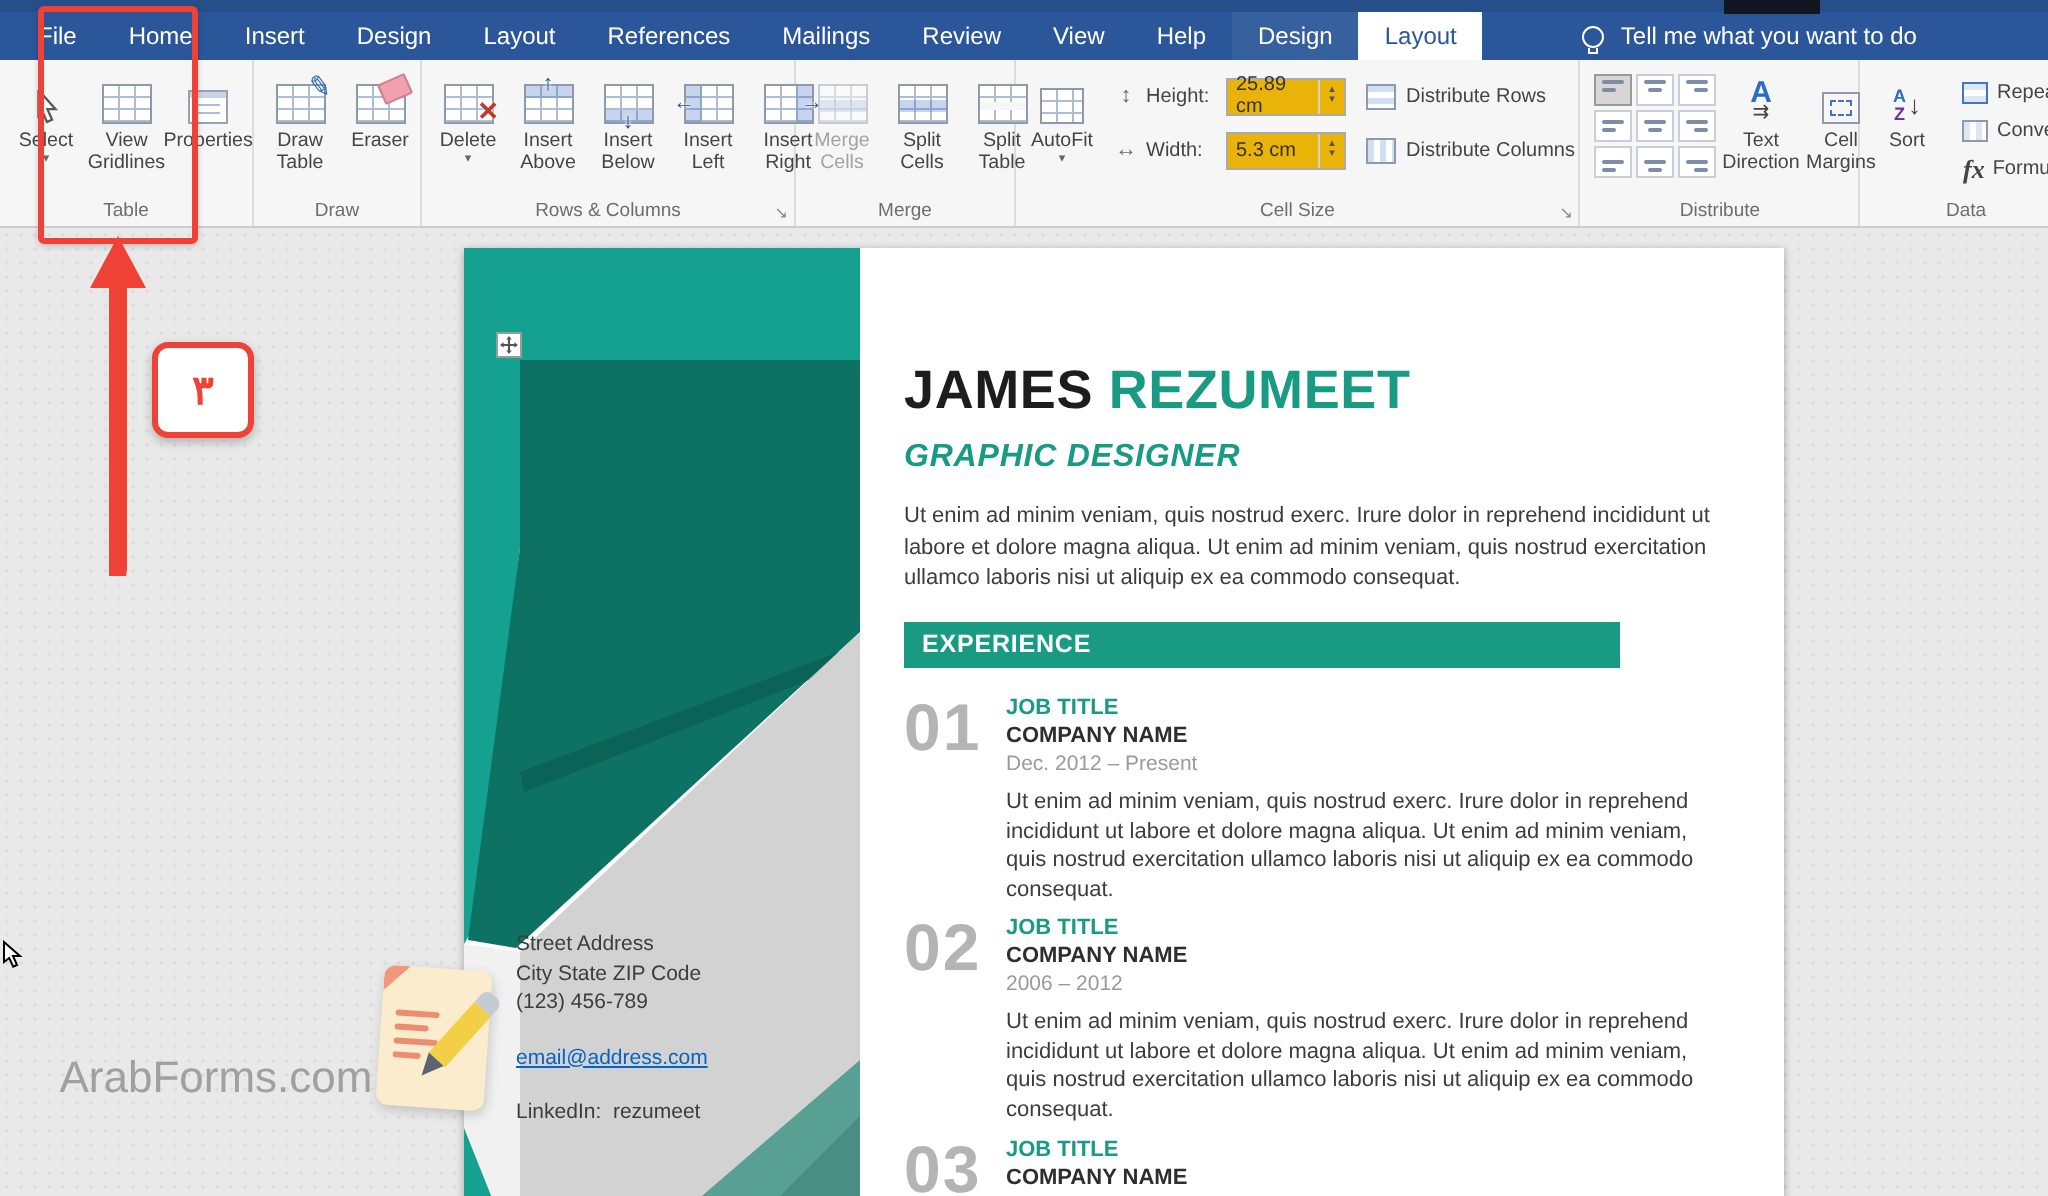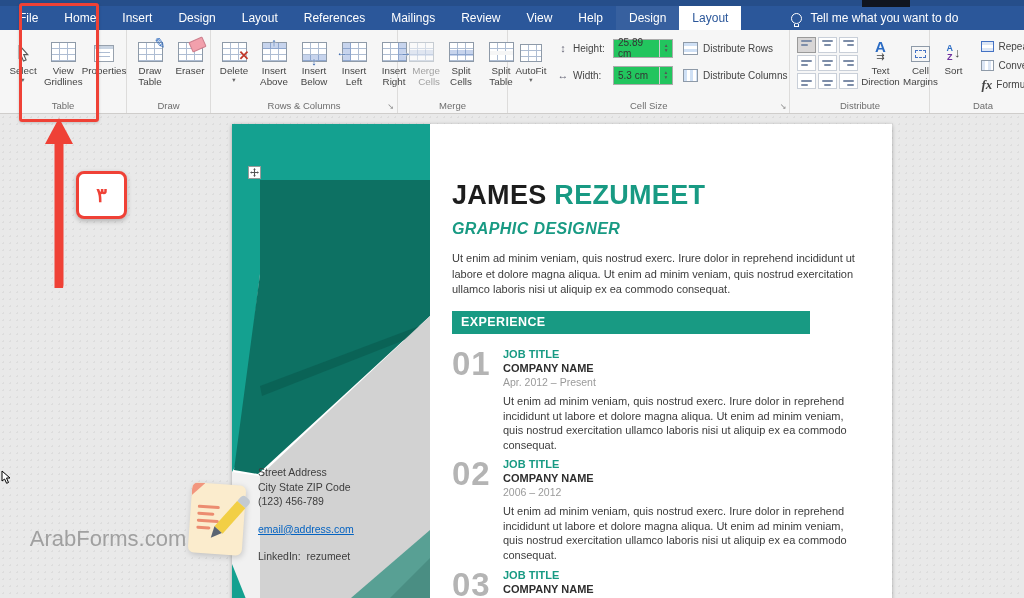--- a/index.html
+++ b/index.html
@@ -21,21 +21,21 @@
   .ribbon{position:absolute;left:0;top:30px;width:1024px;height:83px;background:#f6f6f6;border-bottom:1px solid #cfcdcb;display:flex;}
   .group{position:relative;height:100%;border-right:1px solid #dddcdb;box-sizing:border-box;}
   .grp-body{display:flex;align-items:flex-start;padding:2px 2px 0 3px;}
   .grp-label{position:absolute;left:0;right:0;bottom:2px;text-align:center;font-size:9.5px;color:#6d6d6d;}
   .launcher{position:absolute;right:3px;bottom:2px;font-size:8px;color:#8a8a8a;line-height:8px;cursor:pointer;}
   .g-table{width:127px}.g-draw{width:84px}.g-rc{width:187px}.g-merge{width:110px}.g-cs{width:287px}.g-align{width:140px}.g-data{flex:1;border-right:none;}
   .bigbtn{min-width:38px;display:flex;flex-direction:column;align-items:center;padding:3px 1px 0;font-size:9.8px;line-height:1.14;color:#454545;text-align:center;cursor:pointer;}
   .bigbtn .ic{height:27px;display:flex;align-items:flex-end;justify-content:center;}
   .bigbtn .lbl{margin-top:3px;max-width:44px;}
   .drop{font-size:6.5px;color:#666;margin-top:1px;line-height:6px;}
-  .disabled{color:#a3a3a3;text-align:right;}
+  .disabled{color:#a3a3a3;}
   .disabled .tico{opacity:.45;}
 
   
   .tico{position:relative;width:25px;height:20px;background:#fff;border:1px solid #8e9aa8;box-sizing:border-box;
     background-image:repeating-linear-gradient(to right,transparent 0 7px,#aebdd3 7px 8px),
                      repeating-linear-gradient(to bottom,transparent 0 5px,#aebdd3 5px 6px);}
   .tico.sm{width:22px;height:18px;}
   .hl-top{position:absolute;left:0;top:0;right:0;height:6px;background:rgba(68,114,196,.30);}
   .hl-bottom{position:absolute;left:0;bottom:0;right:0;height:6px;background:rgba(68,114,196,.30);}
   .hl-left{position:absolute;left:0;top:0;bottom:0;width:8px;background:rgba(68,114,196,.30);}
@@ -54,21 +54,21 @@
   .prico:before{content:"";position:absolute;top:0;left:0;right:0;height:3px;background:#c9d4e2;}
   .prico:after{content:"";position:absolute;left:3px;right:3px;top:6px;height:8px;
     background:repeating-linear-gradient(to bottom,#aebdd3 0 1px,transparent 1px 4px);}
   .selico{display:block;}
 
   
   .fields{display:flex;flex-direction:column;margin-left:6px;}
   .frow{display:flex;align-items:center;gap:4px;height:22px;margin-top:5px;font-size:10px;color:#444;}
   .fico{font-size:11px;color:#667;width:12px;text-align:center;}
   .flabel{width:36px;}
-  .field{display:flex;align-items:center;border:1px solid #ababab;background:#22c55e;width:60px;height:19px;box-sizing:border-box;font-size:10px;color:#333;padding-left:4px;}
+  .field{display:flex;align-items:center;border:1px solid #ababab;background:#eab308;width:60px;height:19px;box-sizing:border-box;font-size:10px;color:#333;padding-left:4px;}
   .spin{margin-left:auto;height:100%;width:12px;border-left:1px solid #d0d0d0;display:flex;flex-direction:column;align-items:center;justify-content:center;color:#555;}
   .spin span{font-size:5.5px;line-height:5px;cursor:pointer;}
   .dists{display:flex;flex-direction:column;margin-left:10px;}
   .dist{display:flex;align-items:center;gap:5px;height:22px;margin-top:5px;font-size:10px;color:#444;white-space:nowrap;cursor:pointer;}
   .dico{width:15px;height:13px;border:1px solid #8e9aa8;box-sizing:border-box;}
   .dico.rows{background:repeating-linear-gradient(to bottom,#cfe0f5 0 3px,#fff 3px 6px);}
   .dico.cols{background:repeating-linear-gradient(to right,#cfe0f5 0 3px,#fff 3px 6px);}
 
   
   .algrid{display:grid;grid-template-columns:repeat(3,19px);grid-auto-rows:16px;gap:2px;margin:5px 2px 0 4px;}
@@ -481,21 +481,21 @@
         </div>
         <div class="role">GRAPHIC DESIGNER</div>
         <div class="summary">Ut enim ad minim veniam, quis nostrud exerc. Irure dolor in reprehend incididunt ut labore et dolore magna aliqua. Ut enim ad minim veniam, quis nostrud exercitation ullamco laboris nisi ut aliquip ex ea commodo consequat.</div>
         <div class="expbar">EXPERIENCE</div>
 
         <div class="job j1">
           <span class="num">01</span>
           <div class="body">
             <div class="jtitle">JOB TITLE</div>
             <div class="jcompany">COMPANY NAME</div>
-            <div class="jdates">Apr. 2012 – Present</div>
+            <div class="jdates">Dec. 2012 – Present</div>
             <div class="jdesc">Ut enim ad minim veniam, quis nostrud exerc. Irure dolor in reprehend incididunt ut labore et dolore magna aliqua. Ut enim ad minim veniam, quis nostrud exercitation ullamco laboris nisi ut aliquip ex ea commodo consequat.</div>
           </div>
         </div>
 
         <div class="job j2">
           <span class="num">02</span>
           <div class="body">
             <div class="jtitle">JOB TITLE</div>
             <div class="jcompany">COMPANY NAME</div>
             <div class="jdates">2006 – 2012</div>

